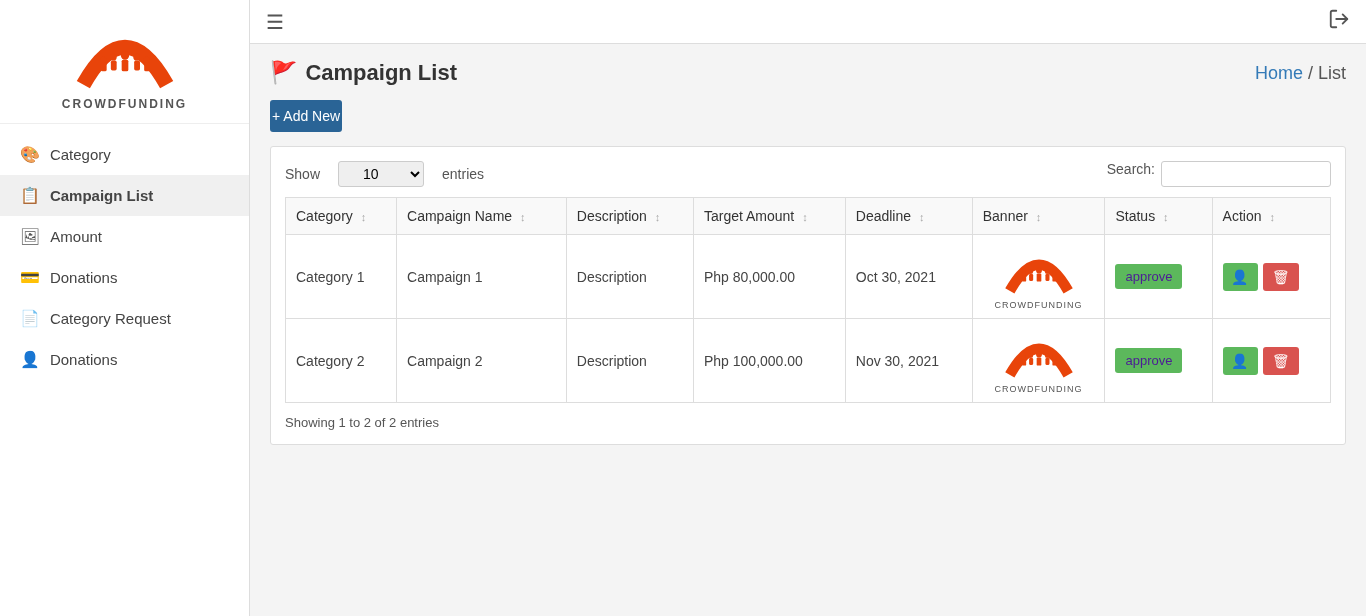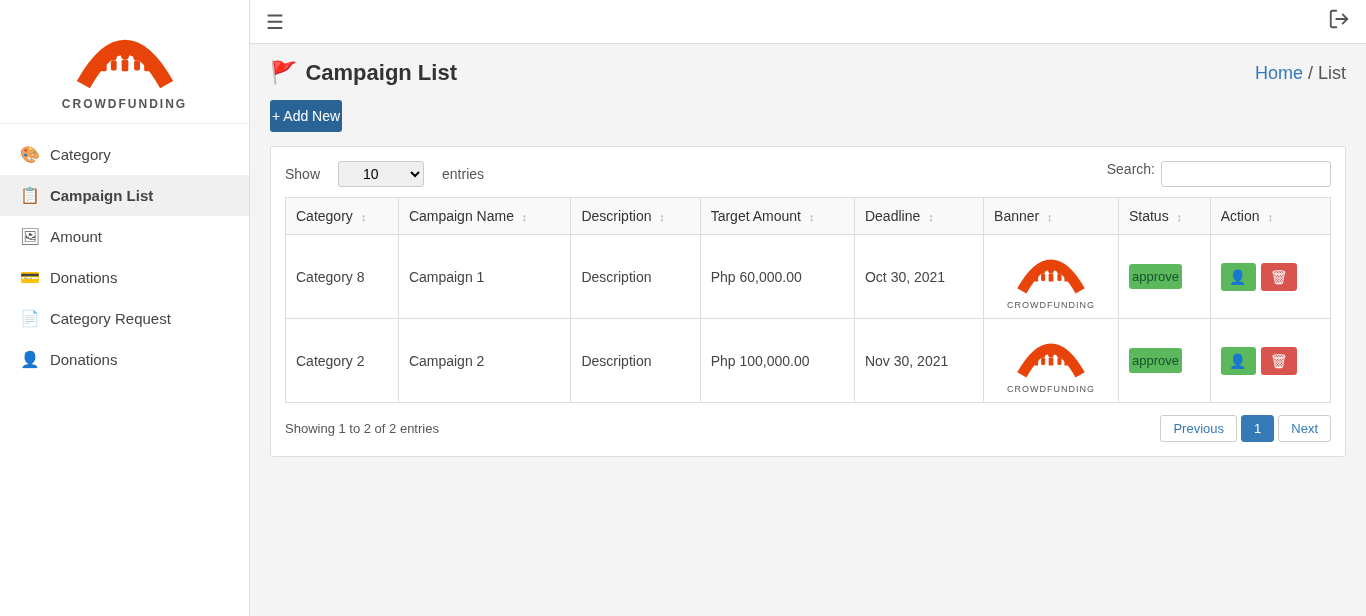--- a/index.html
+++ b/index.html
@@ -172,24 +172,24 @@
     }
     .banner-label {
       font-size: 9px;
       color: #555;
       letter-spacing: 1px;
       margin-top: 2px;
     }
 
     .approve-btn {
       background: #5cb85c;
-      color: #14532d;
+      color: #4c1d95;
       border: none;
       border-radius: 3px;
-      padding: 5px 3px;
+      padding: 5px 10px;
       cursor: pointer;
       font-size: 13px;
     }
 
     .action-btns { display: flex; gap: 5px; align-items: center; }
     .edit-btn {
       background: #5cb85c;
       color: #fff;
       border: none;
       border-radius: 3px;
@@ -349,24 +349,24 @@
             <th>Target Amount <span class="sort-icon">↕</span></th>
             <th>Deadline <span class="sort-icon">↕</span></th>
             <th>Banner <span class="sort-icon">↕</span></th>
             <th>Status <span class="sort-icon">↕</span></th>
             <th>Action <span class="sort-icon">↕</span></th>
           </tr>
         </thead>
         <tbody id="table-body">
 
           <tr>
-            <td>Category 8</td>
+            <td>Category 1</td>
             <td>Campaign 1</td>
             <td>Description</td>
-            <td>Php 60,000.00</td>
+            <td>Php 80,000.00</td>
             <td>Oct 30, 2021</td>
             <td>
               <div class="banner-img">
                 <svg class="banner-logo-svg" viewBox="0 0 120 90">
                   <path d="M10,80 Q60,-10 110,80" fill="none" stroke="#e8440a" stroke-width="18"></path>
                   <g fill="#e8440a" transform="translate(60,55)">
                     <ellipse cx="0" cy="-10" rx="5" ry="5"></ellipse>
                     <rect x="-4" y="-5" width="8" height="14" rx="2"></rect>
                     <ellipse cx="-14" cy="-8" rx="4" ry="4"></ellipse>
                     <rect x="-17" y="-4" width="7" height="12" rx="2"></rect>
@@ -426,21 +426,16 @@
                 <button class="edit-btn">👤</button>
                 <button class="delete-btn">🗑</button>
               </div>
             </td>
           </tr>
         </tbody>
       </table>
 
       <div id="pagination-area">
         <span id="pagination-info">Showing 1 to 2 of 2 entries</span>
-        <div id="pagination-buttons">
-          <button class="page-btn">Previous</button>
-          <button class="page-btn active">1</button>
-          <button class="page-btn">Next</button>
-        </div>
       </div>
     </div>
   </div>
 </div>
 
 </body></html>

